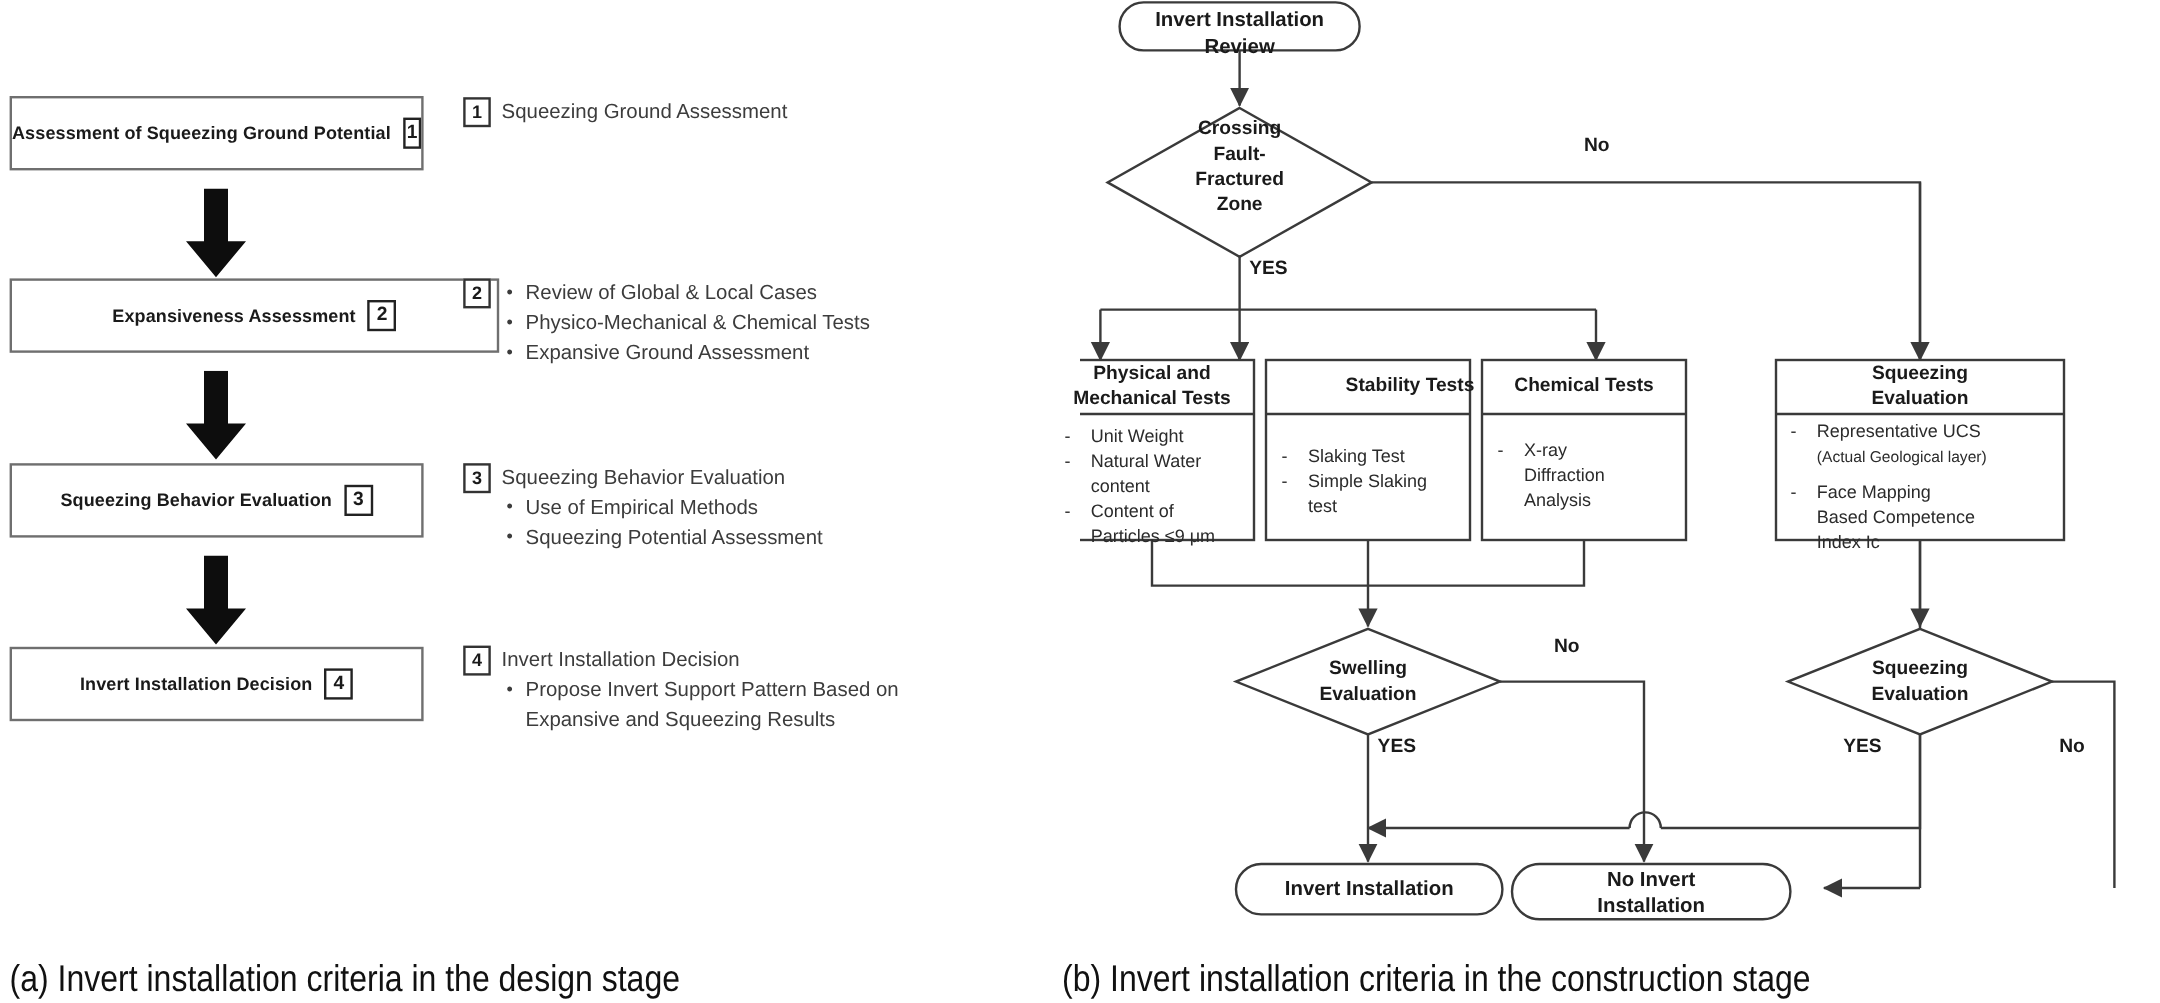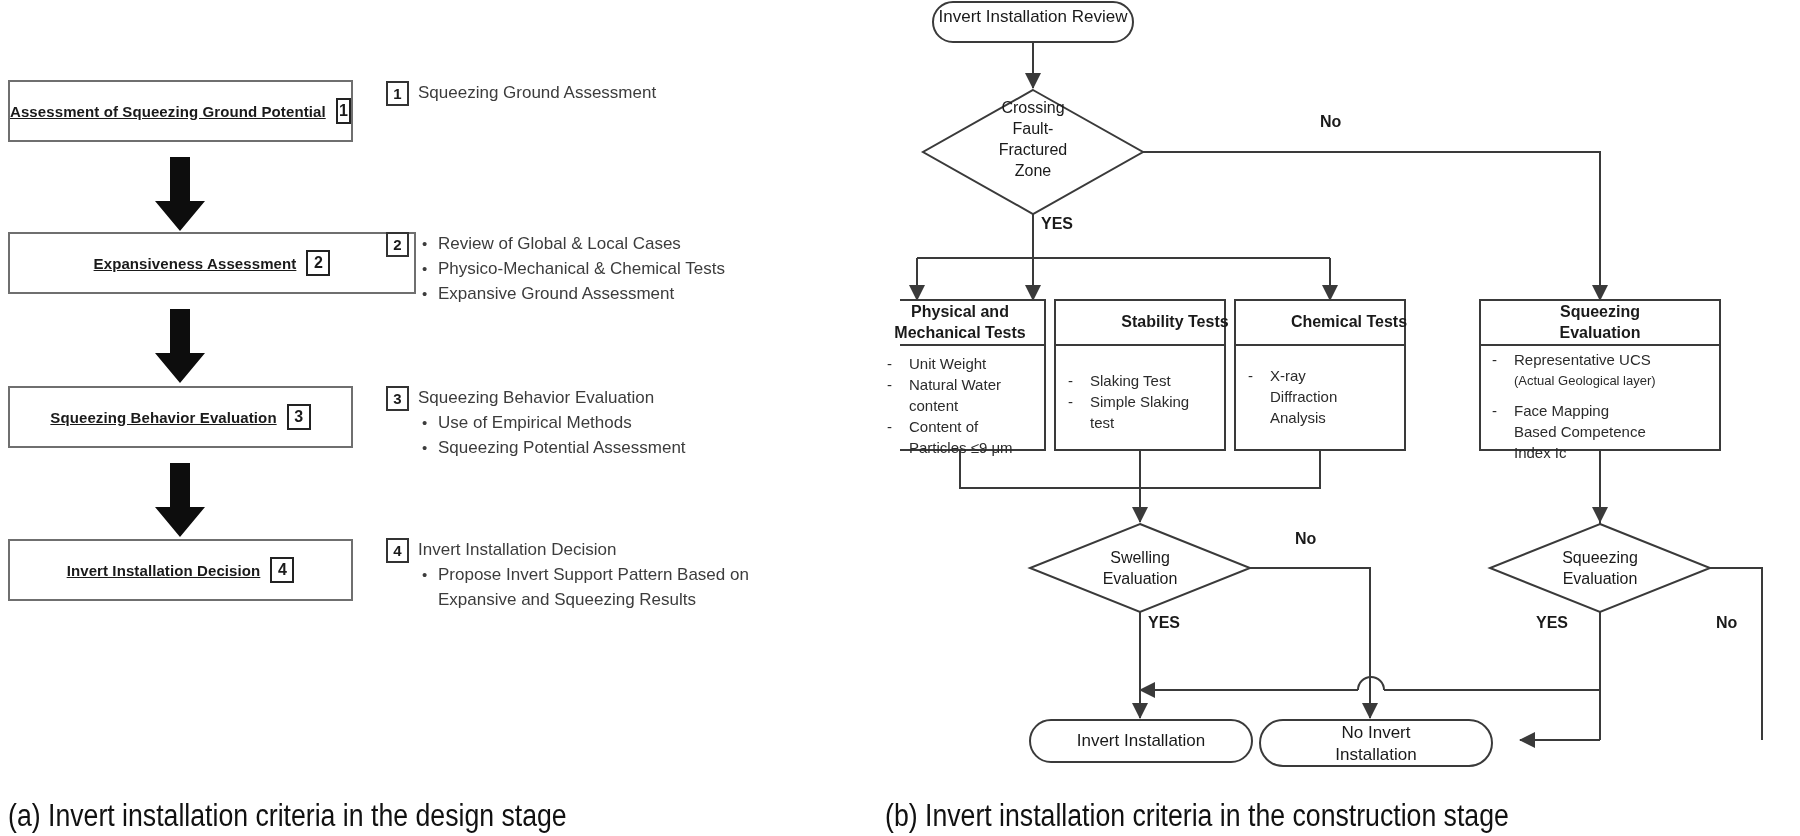--- a/index.html
+++ b/index.html
@@ -14,21 +14,21 @@
 
   
   .step-box{
     position:absolute;
     border:2px solid #6f6f6f;
     background:#fff;
     display:flex;align-items:center;justify-content:center;
     box-sizing:border-box;
   }
   .step-box .step-label{
-    font-weight:bold;font-size:15px;letter-spacing:.1px;white-space:nowrap;text-decoration:underline;
+    font-weight:bold;font-size:15px;letter-spacing:.1px;white-space:nowrap;
   }
   .num-chip{
     display:inline-flex;align-items:center;justify-content:center;
     width:24px;height:26px;border:2px solid #222;
     font-weight:bold;font-size:16px;margin-left:10px;background:#fff;
     box-sizing:border-box;
   }
   .fat-arrow{position:absolute;width:54px;}
   .fat-arrow svg{display:block;}
 
@@ -43,21 +43,21 @@
     padding-left:20px;position:relative;white-space:nowrap;
   }
   .ann-list li:before{
     content:"\2022";position:absolute;left:4px;top:0;font-size:15px;
   }
   .ann-list li.wrap{white-space:normal;width:330px;}
 
   
   #flow{position:absolute;left:0;top:0;}
   .fl-txt{
-    position:absolute;text-align:center;font-weight:normal;
+    position:absolute;text-align:center;font-weight:bold;
     pointer-events:none;
   }
   .term-txt{font-size:17px;line-height:22px;}
   .dia-txt{font-size:16px;line-height:21px;}
   .edge-lbl{font-size:16px;font-weight:bold;}
   .box-title{
     position:absolute;text-align:center;font-weight:bold;font-size:16px;
     line-height:21px;
   }
   .box-items{
@@ -282,21 +282,21 @@
       </div>
     <div class="row">
         <span class="dash">-</span>
         <span>
           <span class="sub">Simple Slaking</span>
           <span class="sub">test</span>
         </span>
       </div>
   </div>
 
-  <div class="box-title" style="left:335px;top:311px;width:170px;margin-left:29px;">
+  <div class="box-title" style="left:335px;top:311px;width:170px;">
     <span>Chemical Tests</span>
   </div>
   <div class="box-items" style="left:348px;top:365px;width:160px;">
     <div class="row">
         <span class="dash">-</span>
         <span>
           <span class="sub">X-ray</span>
           <span class="sub">Diffraction</span>
           <span class="sub">Analysis</span>
         </span>

